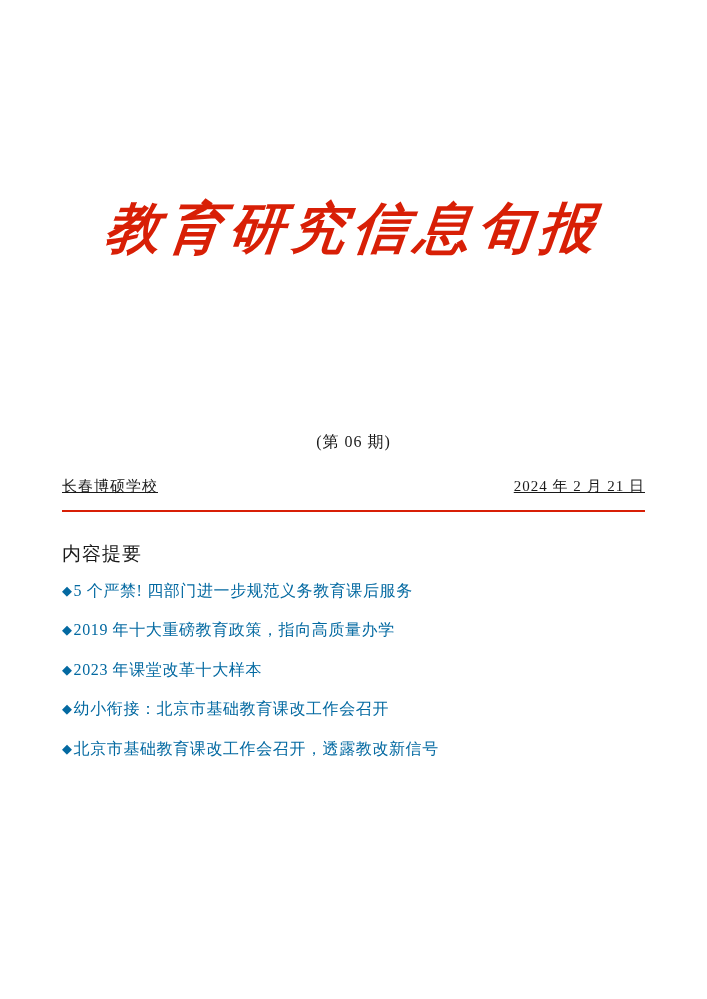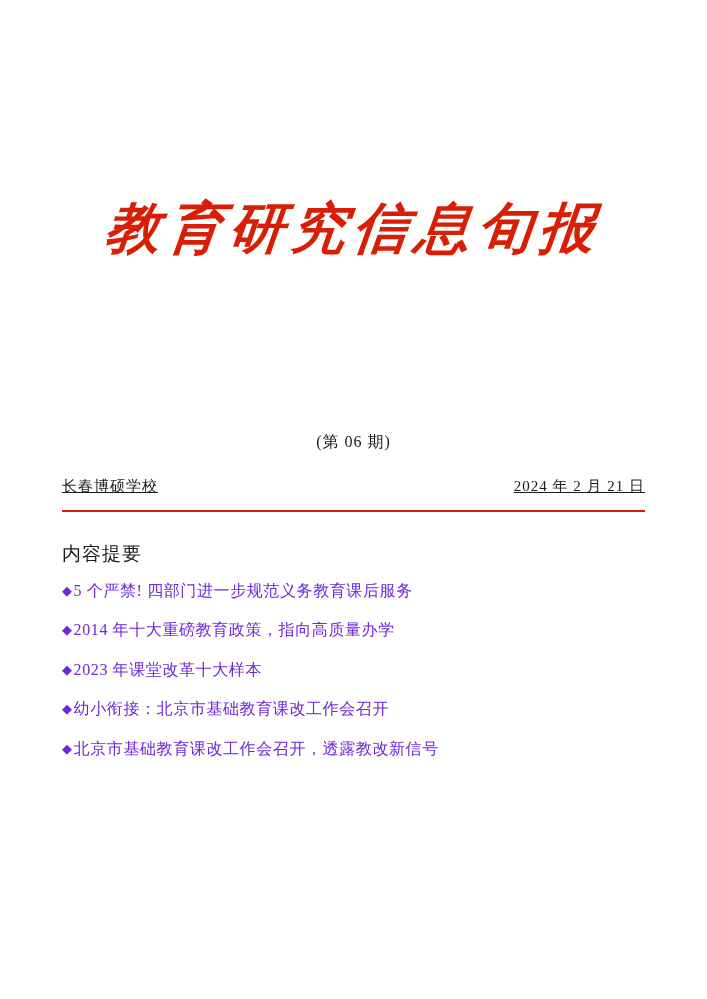--- a/index.html
+++ b/index.html
@@ -90,21 +90,21 @@
     margin: 0;
     padding: 0;
     list-style: none;
   }
   .item {
     font-size: 16px;
     line-height: 1.15;
     margin-bottom: 21px;
     letter-spacing: 0.6px;
     white-space: nowrap;
-    color: #6d28d9;
+    color: #0369a1;
   }
   .diamond {
     font-size: 13px;
     margin-right: 1px;
     position: relative;
     top: -1px;
   }
 </style>
 </head>
 <body>
@@ -122,21 +122,21 @@
 
   <div class="rule"></div>
 
   <div class="summary-title">内容提要</div>
 
   <ul class="item-list">
     <li class="item">
       <span class="diamond">◆</span><span>5 个严禁!  四部门进一步规范义务教育课后服务</span>
     </li>
     <li class="item">
-      <span class="diamond">◆</span><span>2014 年十大重磅教育政策，指向高质量办学</span>
+      <span class="diamond">◆</span><span>2019 年十大重磅教育政策，指向高质量办学</span>
     </li>
     <li class="item">
       <span class="diamond">◆</span><span>2023 年课堂改革十大样本</span>
     </li>
     <li class="item">
       <span class="diamond">◆</span><span>幼小衔接：北京市基础教育课改工作会召开</span>
     </li>
     <li class="item">
       <span class="diamond">◆</span><span>北京市基础教育课改工作会召开，透露教改新信号</span>
     </li>

